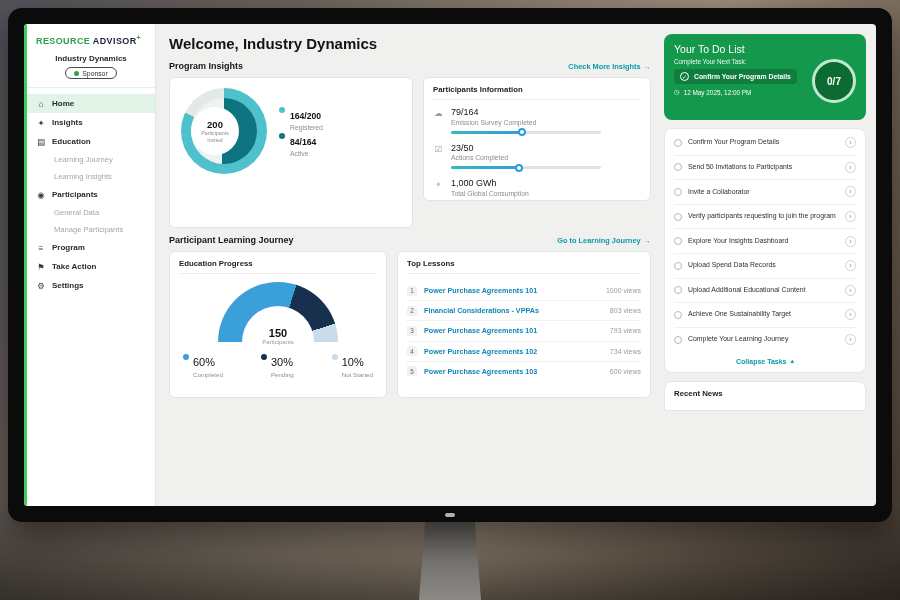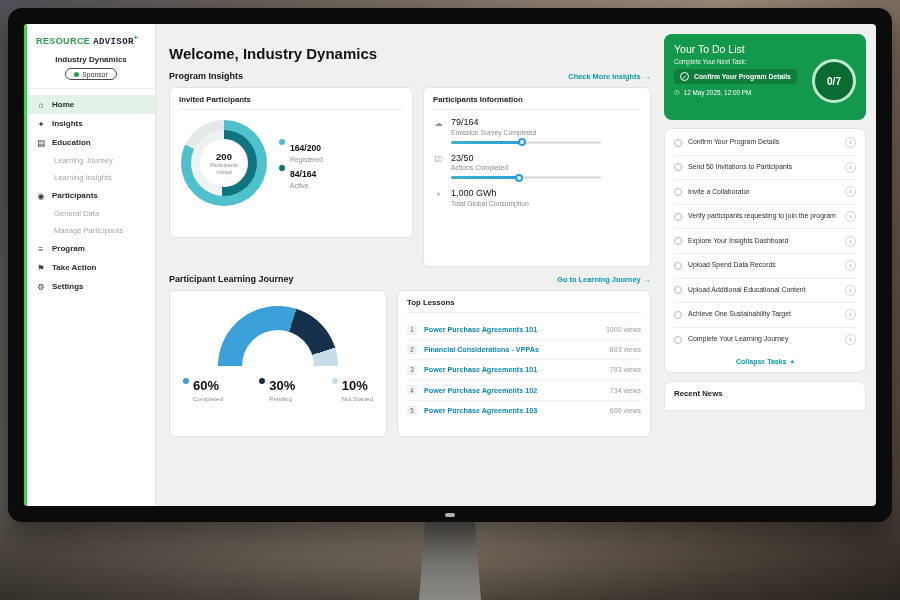--- a/index.html
+++ b/index.html
@@ -19,84 +19,84 @@
   .stand { position:absolute; left:419px; top:520px; width:62px; height:80px; z-index:1;
     background:linear-gradient(#5f5d59,#8b8984); clip-path:polygon(10% 0,90% 0,100% 100%,0 100%); }
 
   .screen { width:852px; height:482px; background:#f0f1ef; border-radius:4px;
     overflow:hidden; display:flex; }
 
   
   .sidebar { width:132px; flex-shrink:0; background:#fff; border-right:1px solid #e4e4e4;
     border-left:3px solid #3dcd58; padding-top:7px; }
   .brand { font-size:9px; font-weight:bold; letter-spacing:.4px; padding:3px 9px 5px; white-space:nowrap; }
-  .brand .b1 { color:#2e9e4f; } .brand .b2 { color:#1d2336;font-family:Liberation Mono, monospace; }
+  .brand .b1 { color:#2e9e4f; } .brand .b2 { color:#1d2336; }
   .brand .bp { color:#2e9e4f; font-size:7px; vertical-align:super; }
   .org { font-size:8px; font-weight:bold; color:#2a2a2a; text-align:center; margin:3px 16px 4px; }
   .badge { display:flex; align-items:center; gap:3px; width:fit-content; margin:0 auto 8px;
     border:1px solid #4a4a4a; border-radius:9px; padding:1.5px 8px; font-size:6.8px; color:#333; }
   .badge-ic { width:5px; height:5px; border-radius:50%; background:#2e9e4f; }
   .side-div { border-bottom:1px solid #ececec; margin:0 0 6px; }
   .nav-item { display:flex; align-items:center; gap:6px; padding:4.5px 9px; font-size:8px;
     font-weight:bold; color:#2b2b2b; cursor:pointer; }
   .nav-item.active { background:#e1f4e7; }
   .nav-icon { width:10px; text-align:center; font-size:8.5px; color:#3c3c3c; font-weight:normal; }
   .nav-sub { padding:4px 16px 4px 27px; font-size:7.6px; color:#a6a6a6; cursor:pointer; }
 
   
   .main { flex:1; min-width:0; padding:10px 12px 0 13px; }
-  .welcome { font-size:15px; font-weight:bold; color:#131313; margin:11px 0 9px; }
+  .welcome { font-size:15px; font-weight:bold; color:#131313; margin:1px 0 9px; }
   .filters { display:flex; align-items:center; gap:20px; font-size:7.6px; color:#5a5a5a; margin-bottom:8px; }
   .filter { display:flex; align-items:center; gap:4px; cursor:pointer; }
   .filter-val { font-weight:bold; color:#1c1c1c; }
   .chev { font-size:7px; color:#333; }
   .section-head { display:flex; justify-content:space-between; align-items:center; margin:5px 0 6px; }
   .section-title { font-size:9px; font-weight:bold; color:#161616; }
   .section-link { display:flex; align-items:center; gap:3px; font-size:7.4px; font-weight:bold;
     color:#0a9aa8; cursor:pointer; }
   .cards { display:flex; gap:10px; margin-bottom:7px; }
   .card { background:#fff; border:1px solid #e3e3e3; border-radius:6px; padding:7px 9px; }
   .card-title { font-size:7.8px; font-weight:bold; color:#222; padding-bottom:5px;
     border-bottom:1px solid #ededed; margin-bottom:7px; }
 
   .card-invited { width:244px; height:151px; }
   .donut-wrap { display:flex; align-items:center; gap:12px; padding:3px 0 0 2px; }
   .donut { width:86px; height:86px; border-radius:50%; display:flex; align-items:center; justify-content:center; }
-  .donut-inner { width:66px; height:66px; border-radius:50%; display:flex; align-items:center; justify-content:center; }
+  .donut-inner { width:66px; height:66px; border-radius:50%; display:flex; align-items:center; }
   .donut-hole { width:48px; height:48px; background:#fff; border-radius:50%; display:flex;
     flex-direction:column; align-items:center; justify-content:center; text-align:center; }
   .donut-hole .val { font-size:9.5px; font-weight:bold; color:#111; }
   .donut-hole .lab { font-size:5.3px; color:#8c8c8c; line-height:1.15; width:38px; }
   .dlegend { display:flex; flex-direction:column; gap:0; }
   .dleg-item { display:flex; gap:5px; align-items:flex-start; }
   .dot { width:6px; height:6px; border-radius:50%; margin-top:2px; flex-shrink:0; background:#999; }
   .dleg-val { font-size:8.6px; font-weight:bold; color:#101010; }
   .dleg-lab { font-size:6.8px; color:#8e8e8e; margin-top:1px; }
 
-  .card-info { flex:1; height:180px; }
+  .card-info { flex:1; height:124px; }
   .info-row { display:flex; gap:7px; margin-bottom:9px; align-items:flex-start; }
   .info-icon { width:11px; text-align:center; font-size:8.5px; color:#9a9a9a; margin-top:1px; }
   .info-val { font-size:9px; font-weight:normal; color:#141414; }
   .info-lab { font-size:6.8px; color:#8c8c8c; margin:1.5px 0 5px; }
   .pbar { width:150px; height:3px; background:#e1e1e1; border-radius:2px; }
   .pfill { height:100%; border-radius:2px; background:linear-gradient(90deg,#37b7c6,#2d9cdb); position:relative; }
   .pknob { position:absolute; right:-3px; top:-2.5px; width:8px; height:8px; border-radius:50%;
     background:#fff; border:2px solid #2d9cdb; }
 
   .card-edu { width:218px; height:147px; }
   .gauge { position:relative; width:120px; height:60px; margin:8px auto 0; }
   .gauge-arc { position:absolute; inset:0; border-radius:120px 120px 0 0; }
   .gauge-hole { position:absolute; left:24px; top:24px; width:72px; height:36px; background:#fff;
     border-radius:72px 72px 0 0; }
   .gauge-center { position:absolute; left:0; right:0; bottom:-3px; text-align:center; }
   .g-val { font-size:11px; font-weight:bold; color:#111; }
   .g-lab { font-size:6px; color:#999; }
   .glegend { display:flex; justify-content:space-between; padding:10px 4px 0; }
   .gleg-item { display:flex; gap:4px; align-items:flex-start; }
-  .gleg-val { font-size:13px; font-weight:bold; color:#111; }
+  .gleg-val { font-size:11px; font-weight:normal; color:#111; }
   .gleg-lab { font-size:6.2px; color:#8e8e8e; margin-top:1px; }
 
   .card-lessons { flex:1; height:147px; }
   .lesson { display:flex; align-items:center; gap:7px; padding:4.6px 0; border-bottom:1px solid #f1f1f1; }
   .lesson:last-child { border-bottom:none; }
   .rank { width:10px; height:10px; border-radius:2px; background:#f1f1f1; color:#666; font-size:6.3px;
     display:flex; align-items:center; justify-content:center; flex-shrink:0; }
   .lesson-title { flex:1; font-size:7.2px; font-weight:bold; color:#0f86b5; cursor:pointer; }
   .lesson-views { font-size:7px; color:#9b9b9b; }
 
@@ -186,21 +186,20 @@
           <div class="section-title">Program Insights</div>
           <div class="section-link">
             <span>Check More Insights</span>
             <span>→</span>
           </div>
         </div>
 
         <div class="cards">
 
           <div class="card card-invited">
-            <div class="card-title">Invited Participants</div>
             <div class="donut-wrap">
               <div class="donut" style="background: conic-gradient(rgb(79, 193, 204) 0deg, rgb(79, 193, 204) 82%, rgb(227, 233, 233) 0deg);">
                 <div class="donut-inner" style="background: conic-gradient(rgb(14, 117, 128) 0deg, rgb(14, 117, 128) 51.2195%, rgb(238, 242, 242) 0deg);">
                   <div class="donut-hole">
                     <div class="val">200</div>
                     <div class="lab">Participants Invited</div>
                   </div>
                 </div>
               </div>
               <div class="dlegend">
@@ -262,23 +261,28 @@
           <div class="section-title">Participant Learning Journey</div>
           <div class="section-link">
             <span>Go to Learning Journey</span>
             <span>→</span>
           </div>
         </div>
 
         <div class="cards">
 
           <div class="card card-edu">
+            <div class="card-title">Education Progress</div>
             <div class="gauge">
               <div class="gauge-arc" style="background: conic-gradient(from 270deg at 50% 100%, rgb(59, 159, 217) 0deg, rgb(59, 159, 217) 108deg, rgb(22, 48, 77) 108deg, rgb(22, 48, 77) 162deg, rgb(201, 220, 234) 162deg, rgb(201, 220, 234) 180deg, transparent 180deg, transparent 360deg);"></div>
               <div class="gauge-hole"></div>
+              <div class="gauge-center">
+                <div class="g-val">150</div>
+                <div class="g-lab">Participants</div>
+              </div>
             </div>
             <div class="glegend">
               <div class="gleg-item">
                 <span class="dot" style="background: rgb(59, 159, 217);"></span>
                 <span>
                   <span class="gleg-val">60%</span>
                   <div class="gleg-lab">Completed</div>
                 </span>
               </div>
               <div class="gleg-item">

